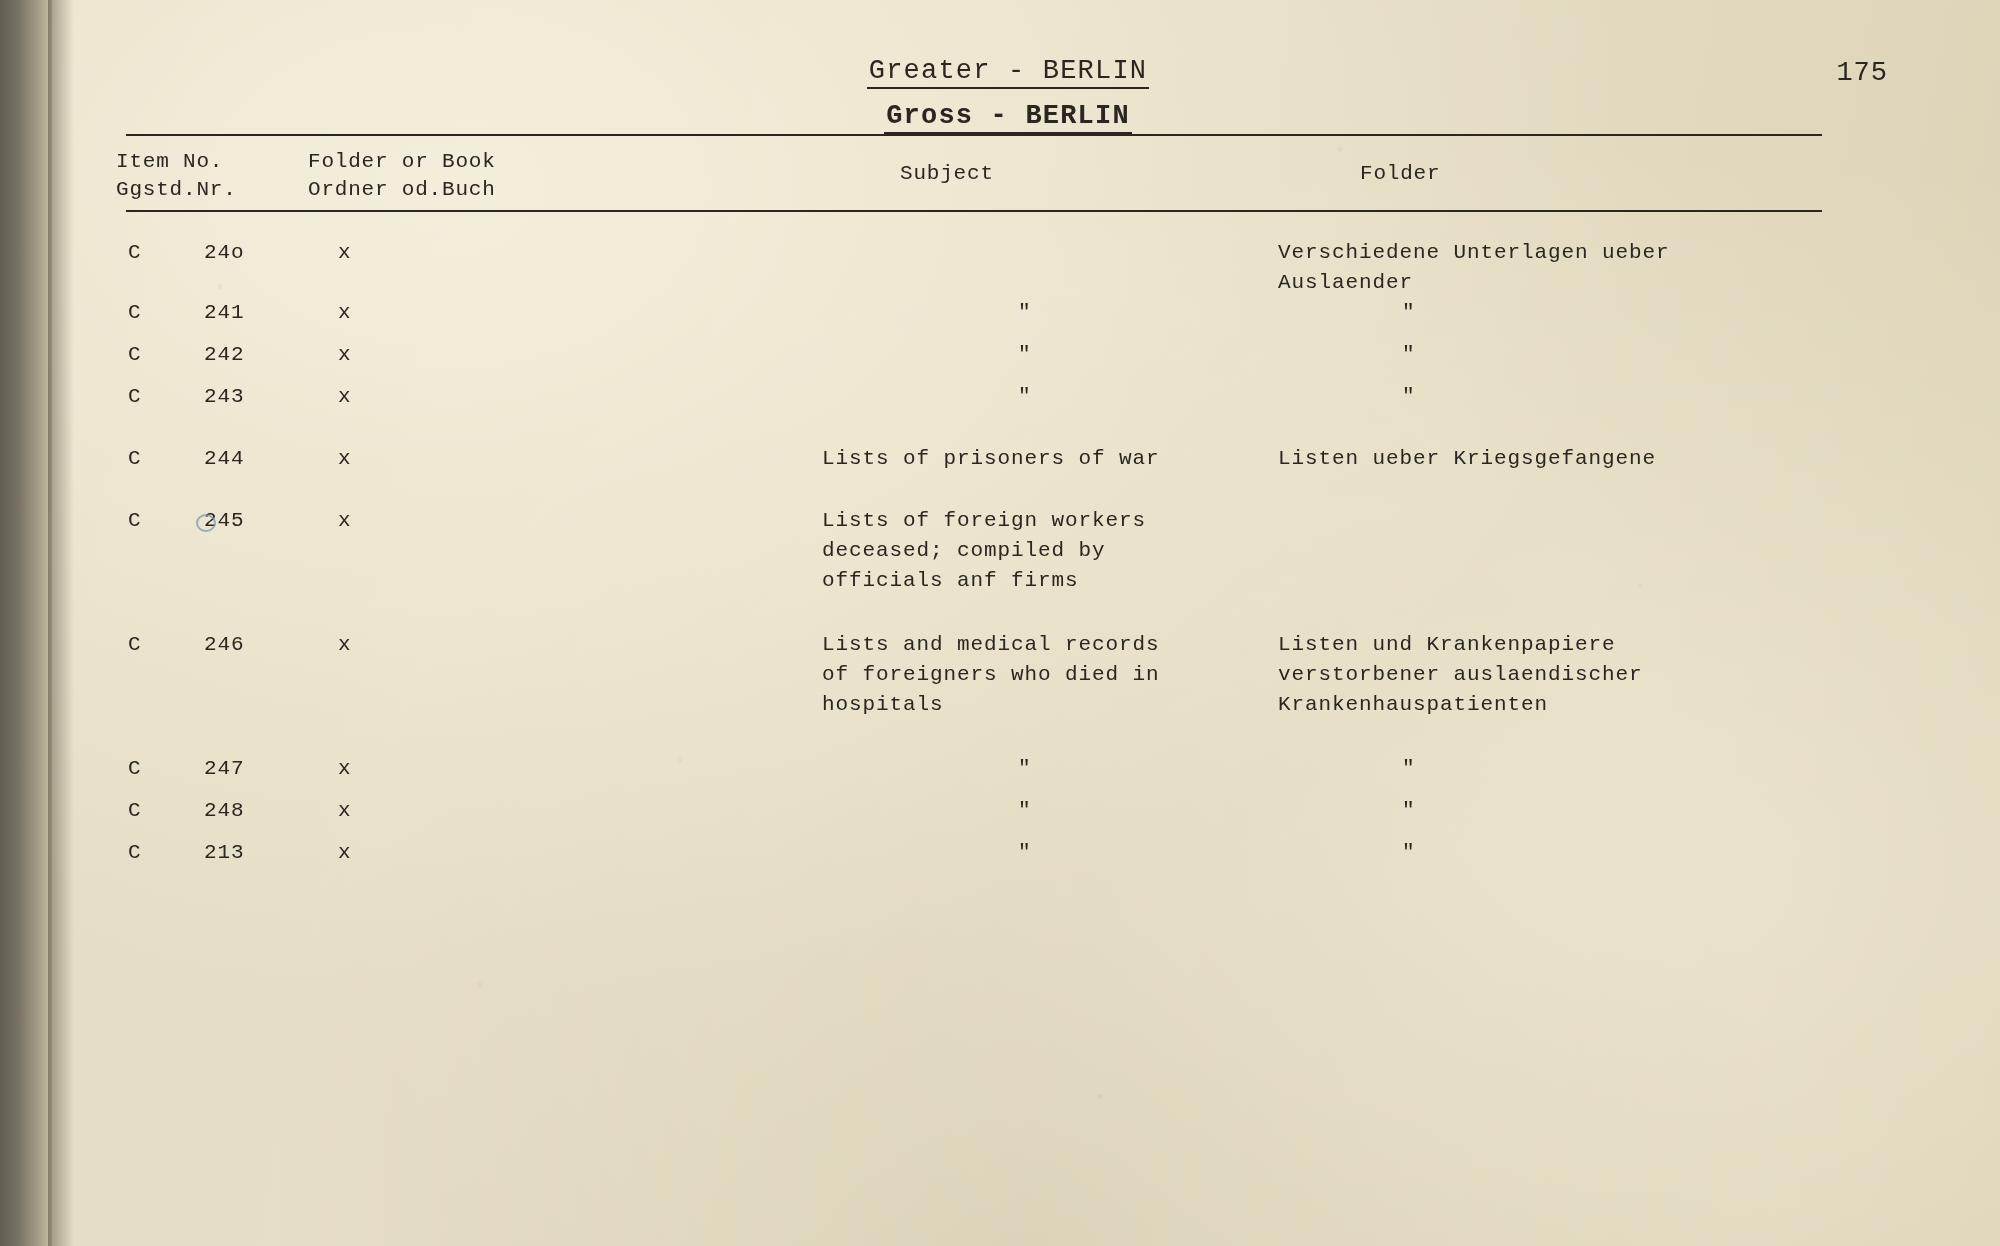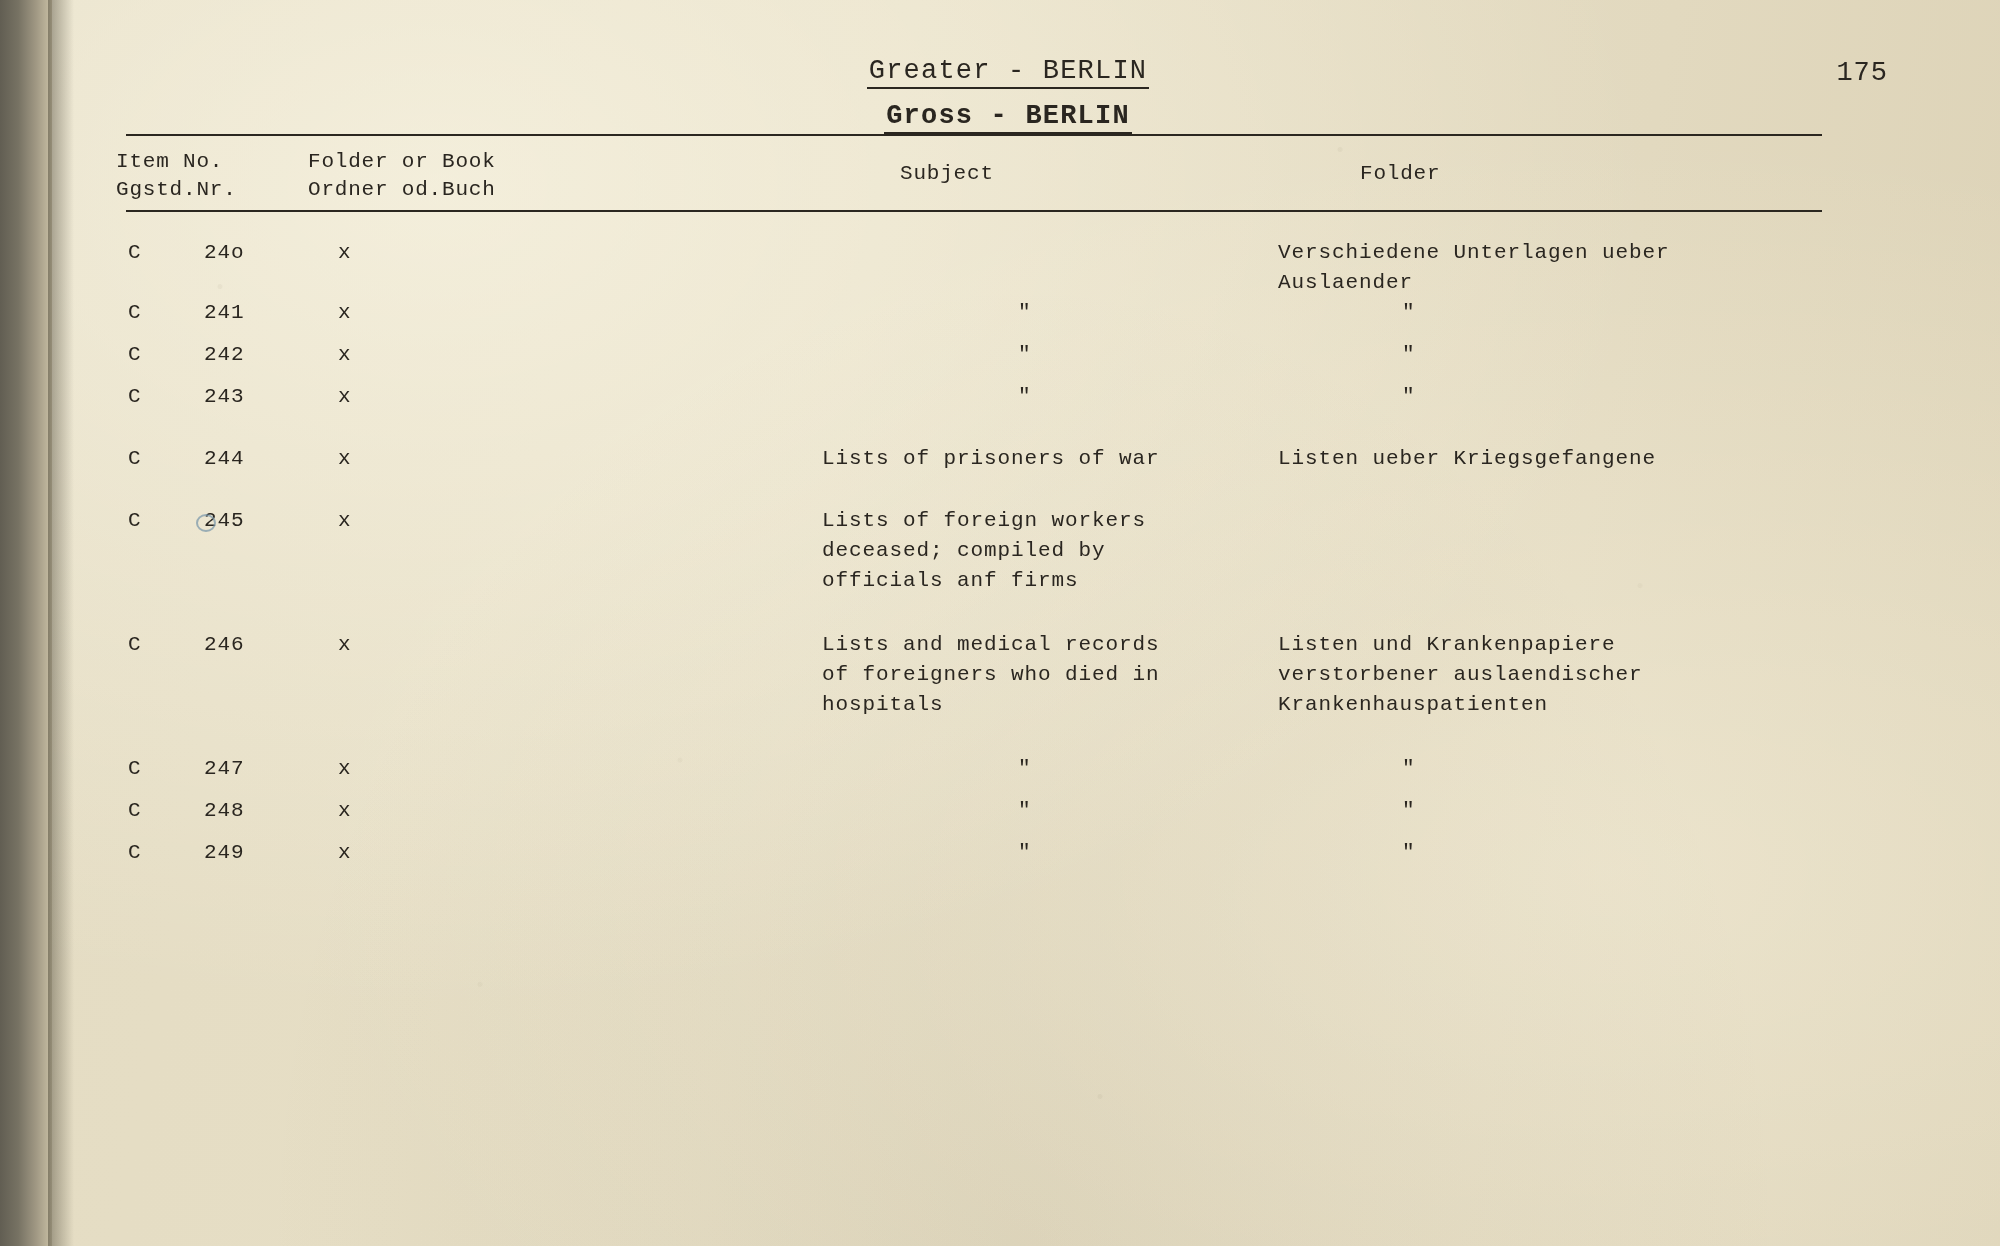--- a/index.html
+++ b/index.html
@@ -246,19 +246,19 @@
       </div>
       <div class="row" style="position: absolute; top: 558px; height: 42px;">
         <div class="cell c-prefix">C</div>
         <div class="cell c-num">248</div>
         <div class="cell c-mark">x</div>
         <div class="cell c-subject ditto">"</div>
         <div class="cell c-betreff ditto">"</div>
       </div>
       <div class="row" style="position: absolute; top: 600px; height: 42px;">
         <div class="cell c-prefix">C</div>
-        <div class="cell c-num">249</div>
+        <div class="cell c-num">213</div>
         <div class="cell c-mark">x</div>
         <div class="cell c-subject ditto">"</div>
         <div class="cell c-betreff ditto">"</div>
       </div>
     </div>
 </div>
 
 </body></html>

